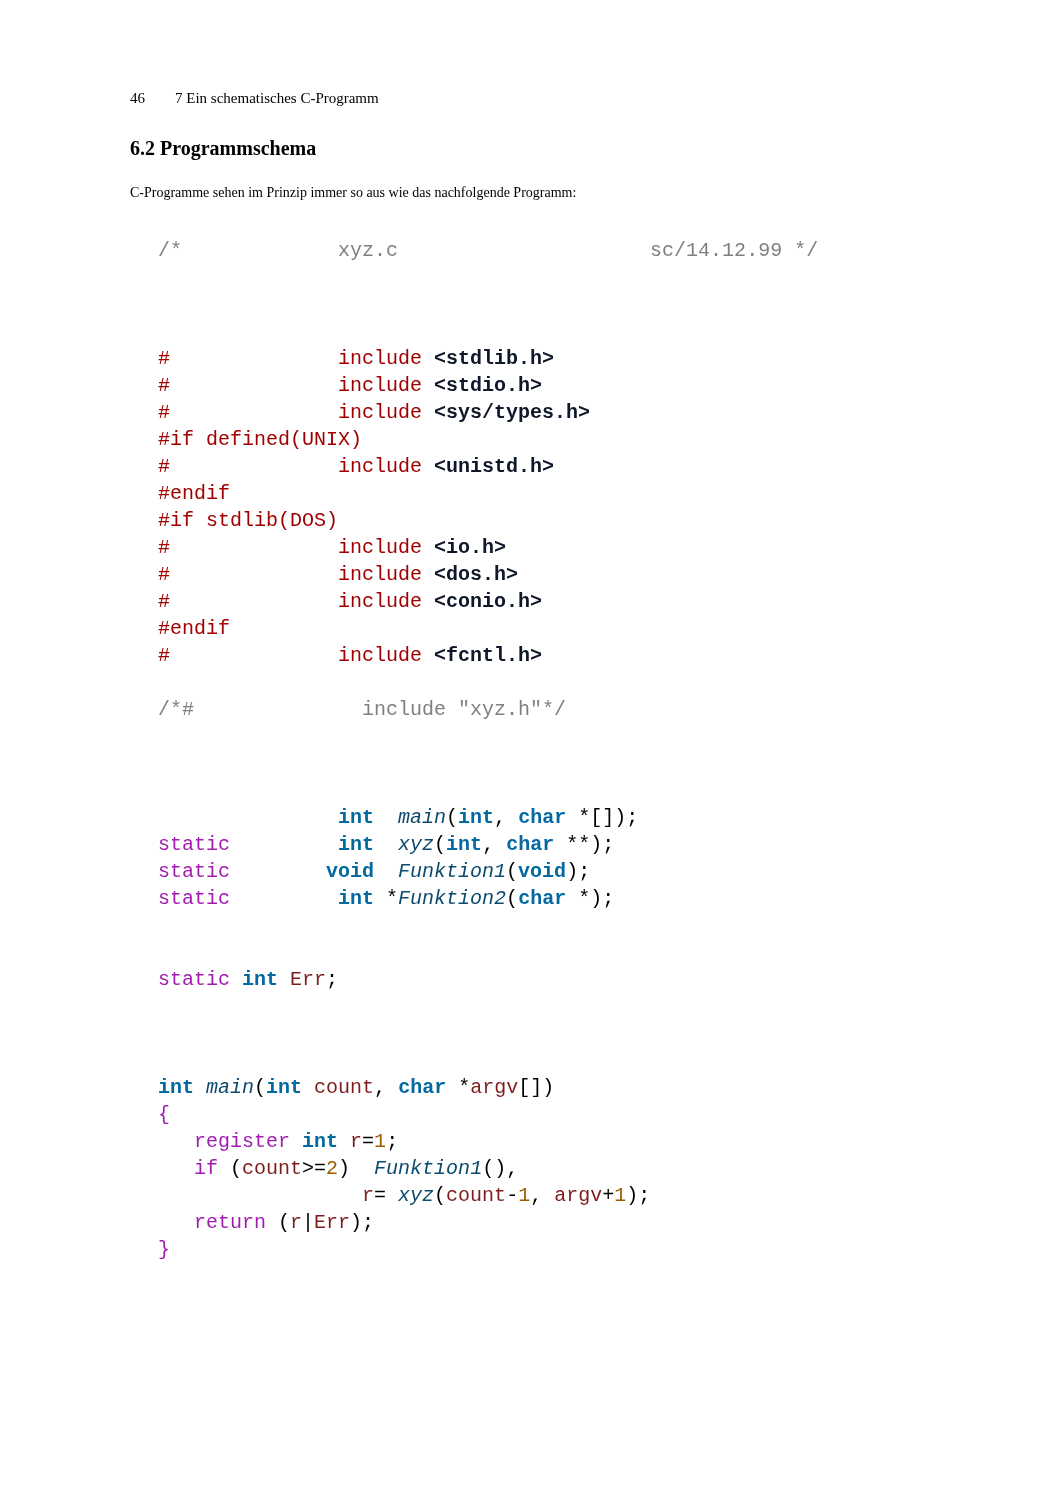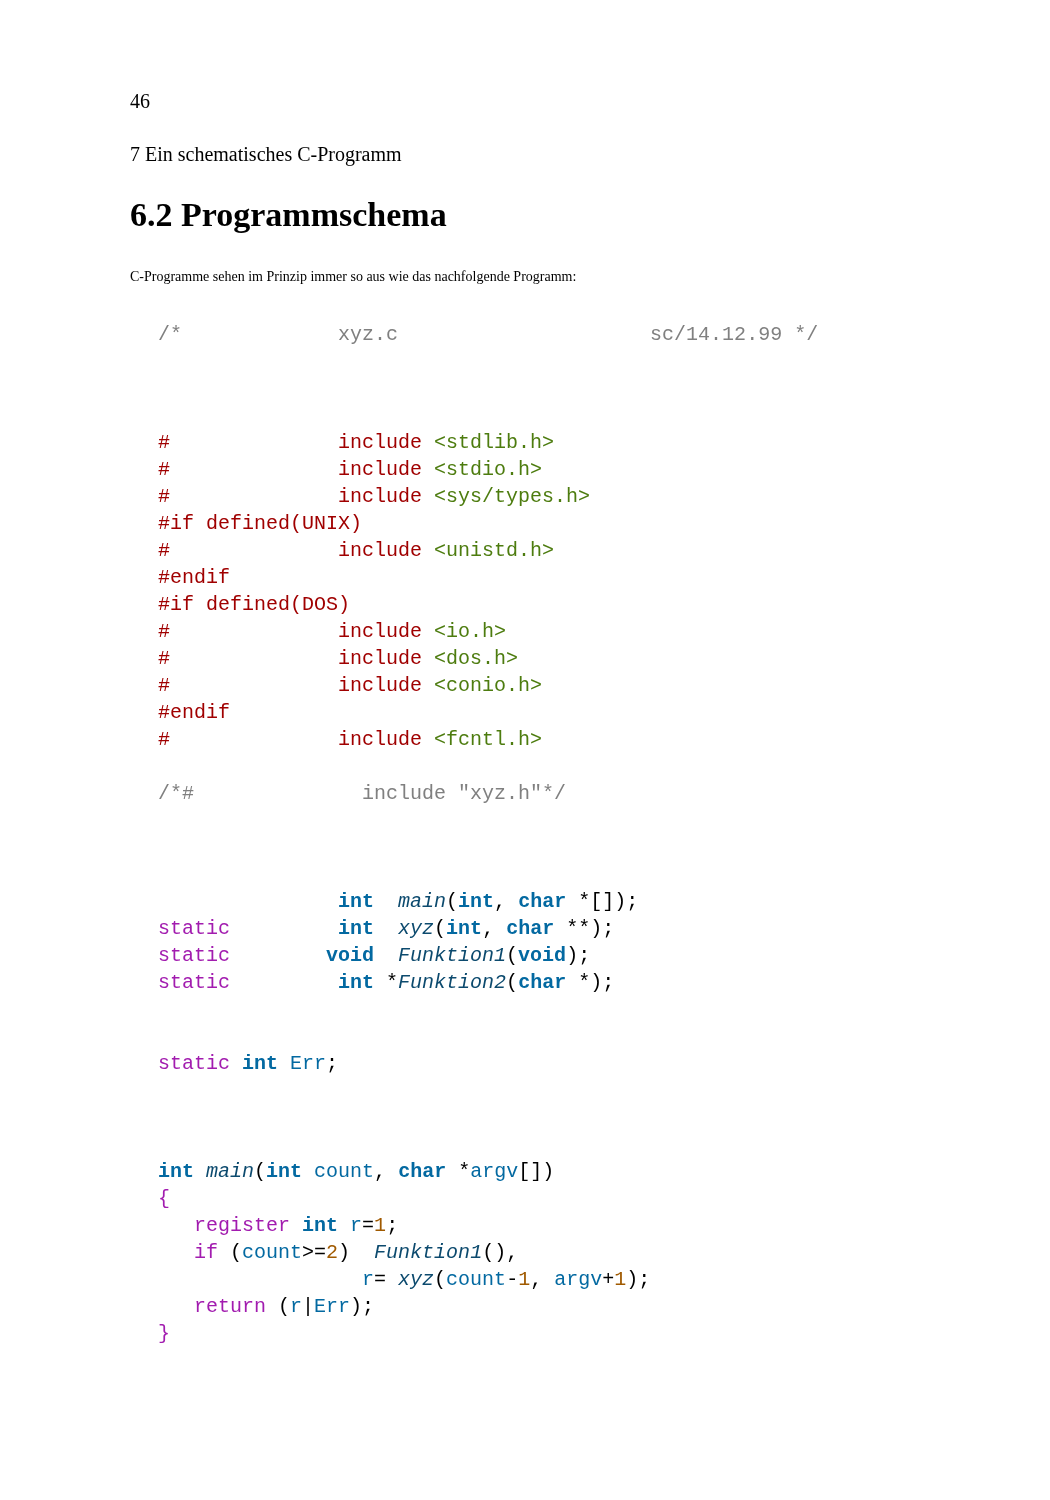--- a/index.html
+++ b/index.html
@@ -10,54 +10,53 @@
     color: #000000;
     width: 1050px;
   }
   .page {
     box-sizing: border-box;
     width: 1050px;
     min-height: 1500px;
     padding: 90px 110px 60px 130px;
   }
   .running-head {
-    font-size: 20px;
+    font-size: 15px;
     display: flex;
     align-items: baseline;
     gap: 30px;
     margin-bottom: 30px;
-    flex-direction: column;
   }
   .running-head .page-no { }
   .running-head .chapter { }
   h2.section-title {
-    font-size: 34px;
+    font-size: 20px;
     font-weight: bold;
-    margin: 0 0 34px 0;
+    margin: 0 0 24px 0;
   }
   .sect-no { }
   p.lead {
     font-size: 14px;
     margin: 0 0 34px 0;
     line-height: 1.35;
   }
   pre.code {
     font-family: "Courier New", Courier, monospace;
     font-size: 20px;
     line-height: 1.35;
     margin: 0 0 0 28px;
     white-space: pre;
   }
   .cm { color: #808080; }   
   .pp { color: #a00000; }   
   .kw { color: #a21caf; font-weight: normal; } 
   .ty { color: #0369a1; font-weight: bold; } 
   .fn { color: #0c4a6e; font-style: italic; }   
-  .nm { color: #0369a1; }   
-  .st { color: #4d7c0f; }   
+  .nm { color: #7f1d1d; }   
+  .st { color: #0f172a; font-weight: bold; }   
   .nu { color: #a05a00; }
 </style>
 </head>
 <body>
 
 <div class="page">
 
   <div class="running-head">
     <span class="page-no">46</span>
     <span class="chapter">7 Ein schematisches C-Programm</span>
@@ -73,21 +72,21 @@
   <pre class="code"><span class="cm">/*</span><span class="cm">             </span><span class="cm">xyz.c</span><span class="cm">                     </span><span class="cm">sc/14.12.99 */</span>
 
 
 
 <span class="pp">#</span>              <span class="pp">include</span> <span class="st">&lt;stdlib.h&gt;</span>
 <span class="pp">#</span>              <span class="pp">include</span> <span class="st">&lt;stdio.h&gt;</span>
 <span class="pp">#</span>              <span class="pp">include</span> <span class="st">&lt;sys/types.h&gt;</span>
 <span class="pp">#if defined(UNIX)</span>
 <span class="pp">#</span>              <span class="pp">include</span> <span class="st">&lt;unistd.h&gt;</span>
 <span class="pp">#endif</span>
-<span class="pp">#if defined(DOS)</span>
+<span class="pp">#if stdlib(DOS)</span>
 <span class="pp">#</span>              <span class="pp">include</span> <span class="st">&lt;io.h&gt;</span>
 <span class="pp">#</span>              <span class="pp">include</span> <span class="st">&lt;dos.h&gt;</span>
 <span class="pp">#</span>              <span class="pp">include</span> <span class="st">&lt;conio.h&gt;</span>
 <span class="pp">#endif</span>
 <span class="pp">#</span>              <span class="pp">include</span> <span class="st">&lt;fcntl.h&gt;</span>
 
 <span class="cm">/*#              include "xyz.h"*/</span>
 
 
 

